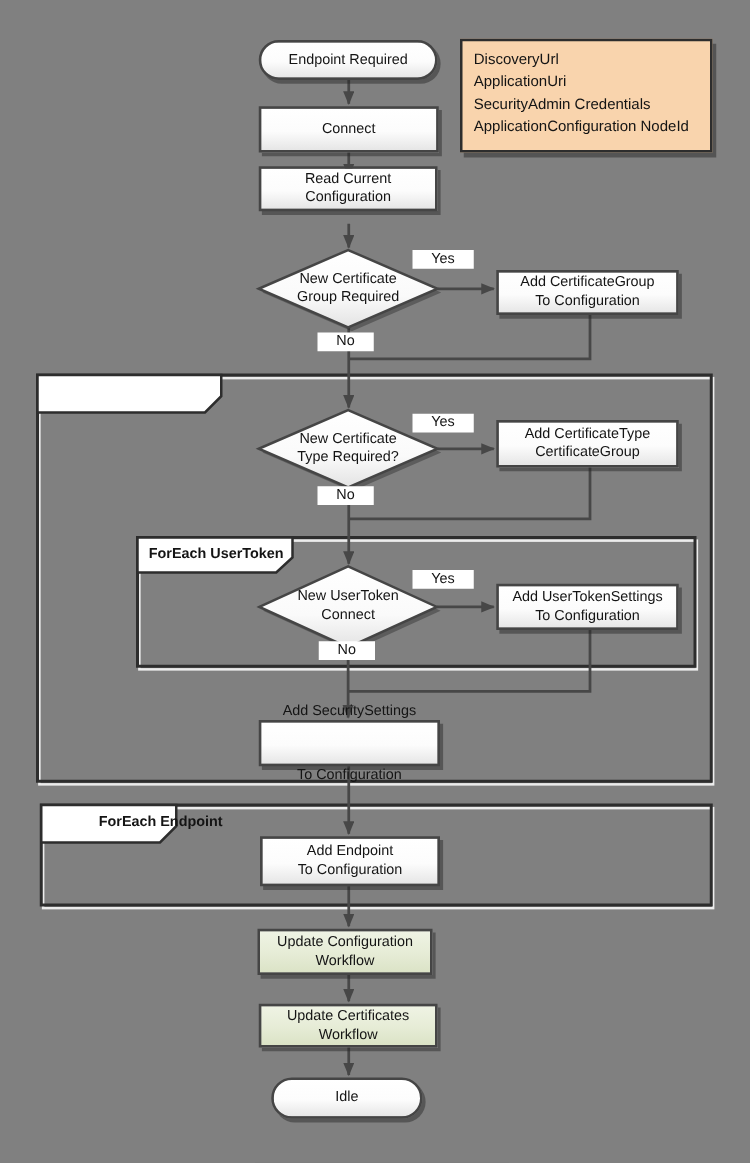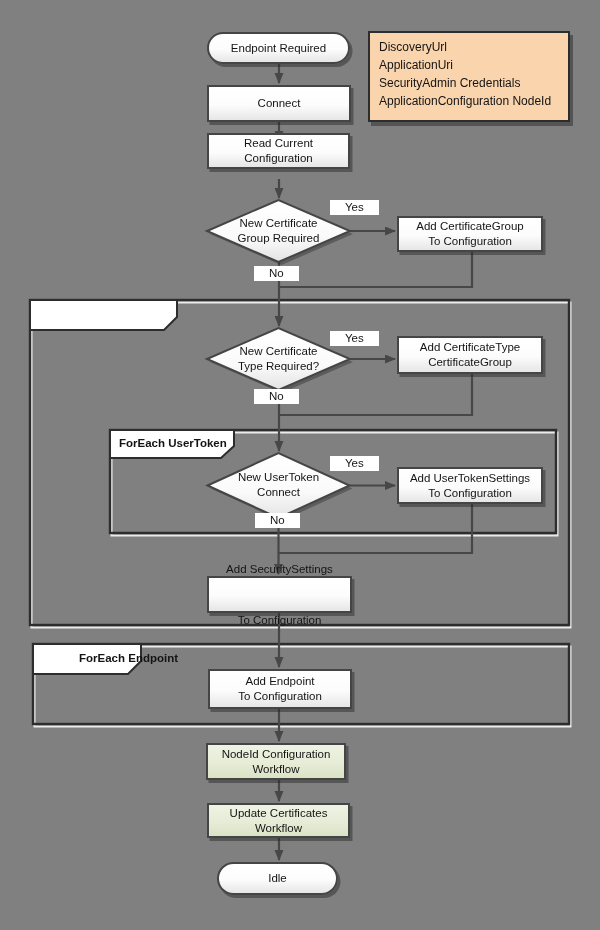--- a/index.html
+++ b/index.html
@@ -142,21 +142,21 @@
     <span>Add SecuritySettings</span>
     <span>To Configuration</span>
   </div>
 
   <div class="node" style="left:208px;top:669px;width:144px;height:40px;">
     <span>Add Endpoint</span>
     <span>To Configuration</span>
   </div>
 
   <div class="node green" style="left:206px;top:743px;width:140px;height:37px;">
-    <span>NodeId Configuration</span>
+    <span>Update Configuration</span>
     <span>Workflow</span>
   </div>
 
   <div class="node green" style="left:207px;top:803px;width:143px;height:35px;">
     <span>Update Certificates</span>
     <span>Workflow</span>
   </div>
 
   <div class="node stadium" style="left:217px;top:862px;width:121px;height:33px;">
     <span>Idle</span>

